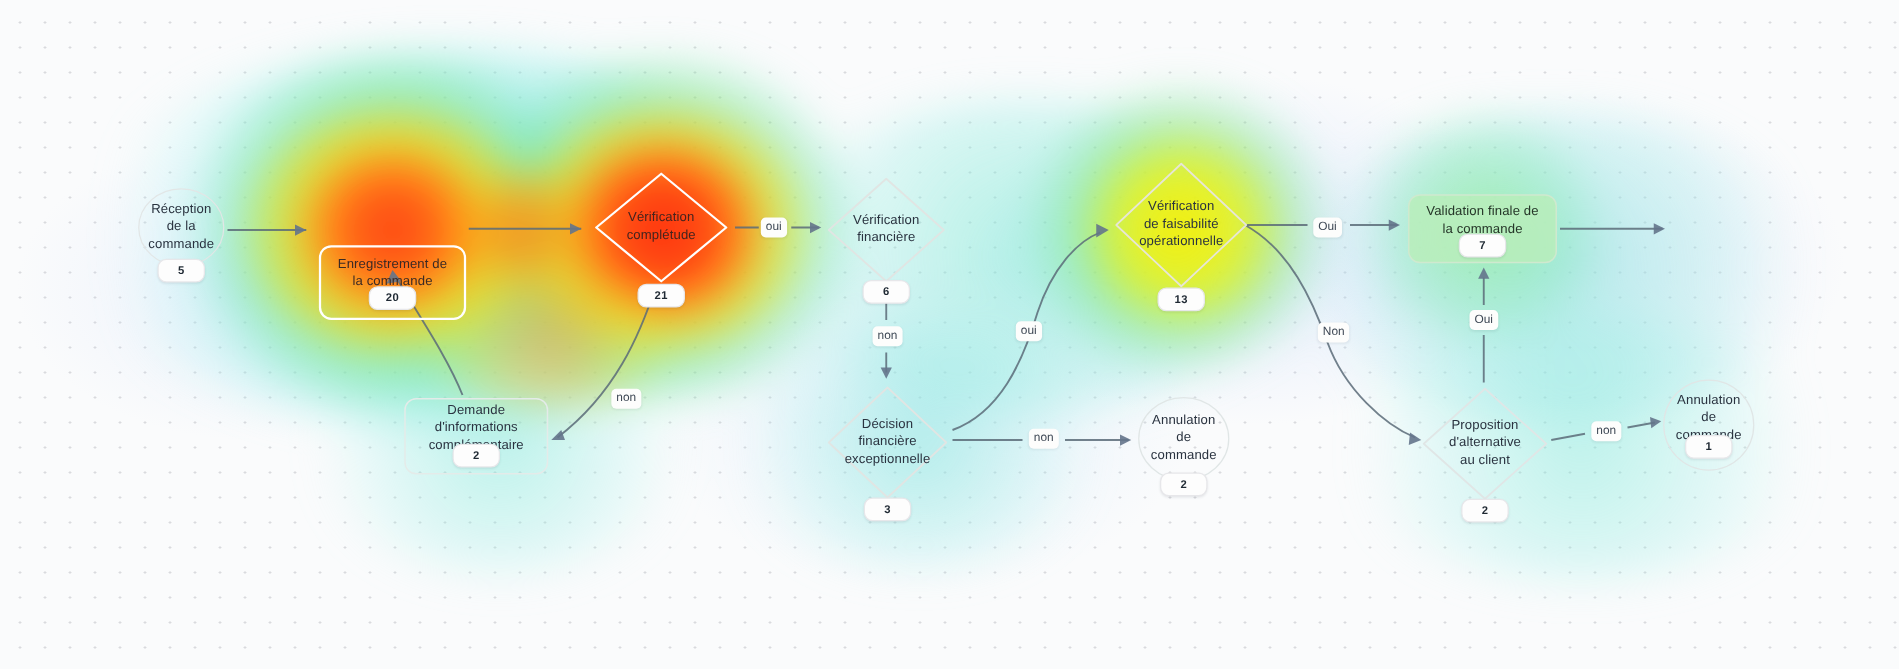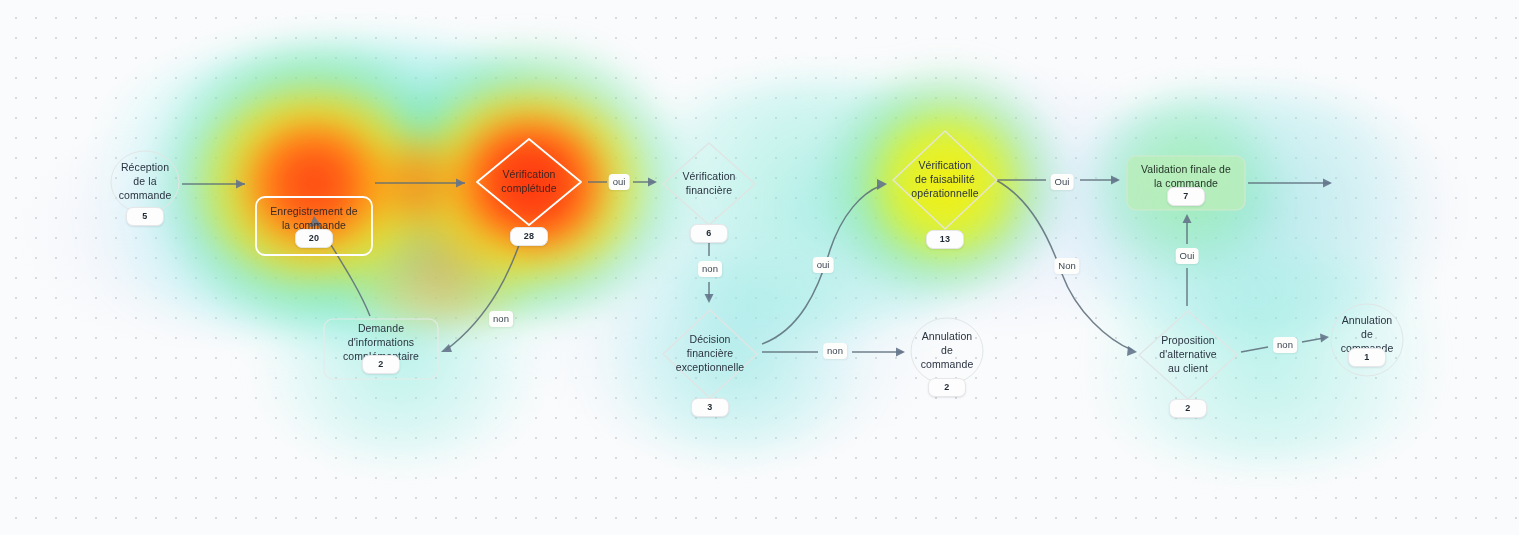--- a/index.html
+++ b/index.html
@@ -214,21 +214,21 @@
   </div>
 
   <div class="node" style="left:474px; top:136px; width:110px; height:92px; color:#44241e;">
     <div class="shape">
       <svg viewBox="0 0 110 92" preserveAspectRatio="none">
           <path d="M55,3 L107,46 L55,89 L3,46 Z" fill="none" stroke="#ffffff" stroke-width="1.8" stroke-linejoin="round"></path>
         </svg>
     </div>
     <div class="lbl" style="white-space:pre-line;">Vérification
 complétude</div>
-    <div class="badge" style="bottom:-18px;">28</div>
+    <div class="badge" style="bottom:-18px;">21</div>
   </div>
 
   <div class="node" style="left:660px; top:140px; width:98px; height:88px;">
     <div class="shape">
       <svg viewBox="0 0 98 88" preserveAspectRatio="none">
           <path d="M49,3 L95,44 L49,85 L3,44 Z" fill="none" stroke="#e1e5e3" stroke-width="1.4" stroke-linejoin="round"></path>
         </svg>
     </div>
     <div class="lbl" style="white-space:pre-line;">Vérification
 financière</div>

